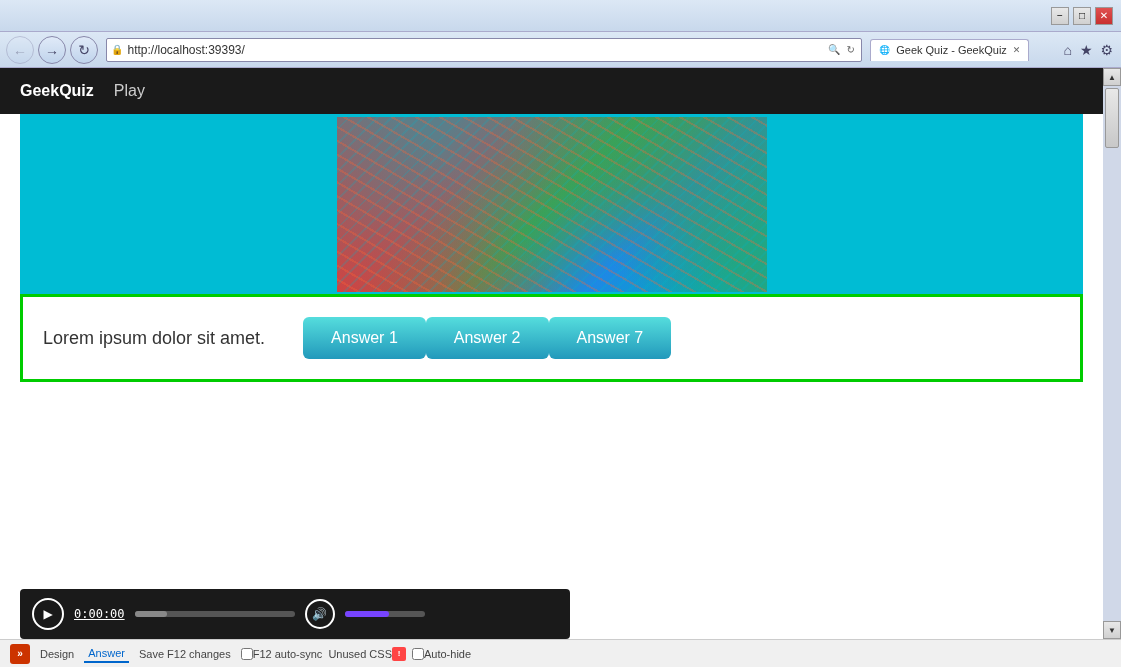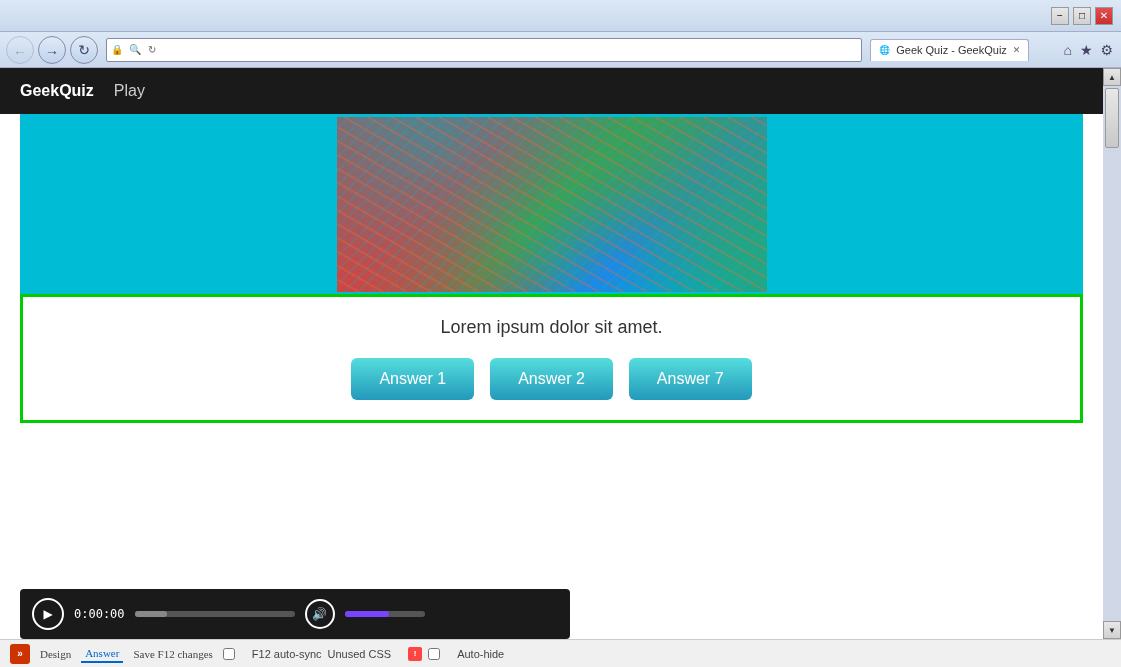--- a/index.html
+++ b/index.html
@@ -191,33 +191,34 @@
           rgba(0,180,200,0.2) 10px
         );
     }
 
     
     .answer-section {
       border: 3px solid #00cc00;
       background: white;
       padding: 20px;
       display: flex;
-      flex-direction: column;
+      flex-direction: row;
       align-items: center;
       gap: 20px;
     }
     .question-text {
       font-size: 18px;
       color: #333;
       text-align: center;
     }
     .answers-row {
       display: flex;
-      gap: 16px;
+      gap: 0;
       justify-content: center;
+      margin-left: 18px;
     }
     .answer-btn {
       background: linear-gradient(to bottom, #5dd, #29b);
       border: none;
       border-radius: 6px;
       color: white;
       font-size: 16px;
       padding: 12px 28px;
       cursor: pointer;
       min-width: 110px;
@@ -235,21 +236,21 @@
       border-radius: 4px;
       margin: 8px 0 0 20px;
     }
     .play-btn {
       width: 32px; height: 32px;
       border: 2px solid white;
       border-radius: 50%;
       display: flex; align-items: center; justify-content: center;
       color: white; font-size: 12px; cursor: pointer;
     }
-    .time-display { color: white; font-size: 12px; font-family: monospace; }
+    .time-display { color: white; font-size: 12px; font-family: monospace; text-decoration: underline; }
     .progress-bar-container {
       width: 160px; height: 6px;
       background: #555;
       border-radius: 3px;
       position: relative;
     }
     .progress-bar-fill {
       height: 100%; width: 20%;
       background: #888;
       border-radius: 3px;
@@ -288,24 +289,23 @@
       display: flex; align-items: center; justify-content: center;
       color: white; font-size: 10px; font-weight: bold;
     }
     .devtools-btn {
       font-size: 11px;
       color: #444;
       cursor: pointer;
       padding: 2px 4px;
       background: none;
       border: none;
-      font-family: Liberation Serif, serif;
     }
     .devtools-btn.active { color: #0066cc; border-bottom: 2px solid #0066cc; }
-    .devtools-checkbox-row { display: flex; align-items: center; gap: 17px; font-size: 11px; color: #444; }
+    .devtools-checkbox-row { display: flex; align-items: center; gap: 0; font-size: 11px; color: #444; }
     .devtools-checkbox { width: 12px; height: 12px; }
     .devtools-warning {
       width: 14px; height: 14px;
       background: #ff4444;
       border-radius: 2px;
       display: flex; align-items: center; justify-content: center;
       color: white; font-size: 8px; font-weight: bold;
     }
   </style>
 </head>
@@ -323,20 +323,21 @@
     </div>
   </div>
 
   <div class="toolbar-row">
     <div class="nav-btn disabled">←</div>
     <div class="nav-btn">→</div>
     <div class="nav-btn">↻</div>
 
     <div class="address-bar-container">
       <span class="address-bar-icon">🔒</span>
+      <span class="address-bar-text">http://localhost:39393/</span>
       <div class="address-bar-actions">
         <span class="addr-btn">🔍</span>
         <span class="addr-btn">↻</span>
       </div>
     </div>
 
     <div class="toolbar-icons">
 
       <div class="tab">
         <span class="tab-favicon">🌐</span>

